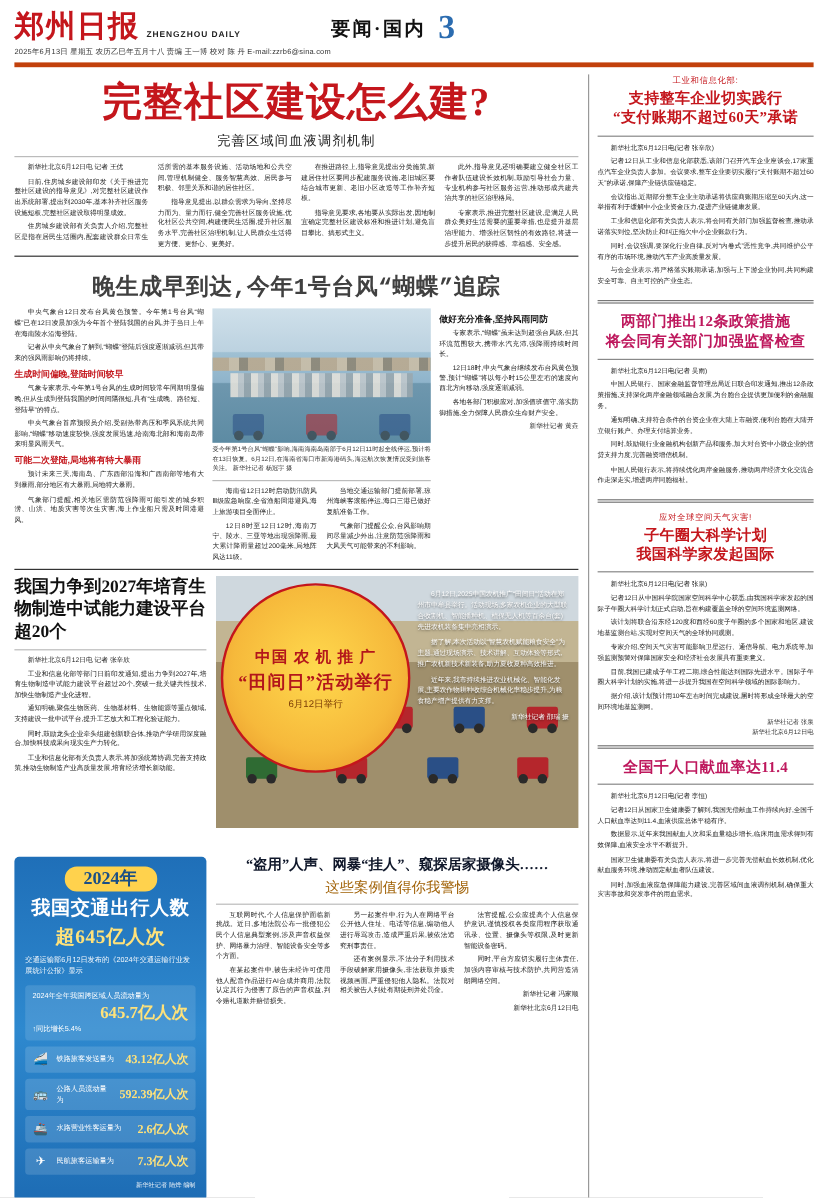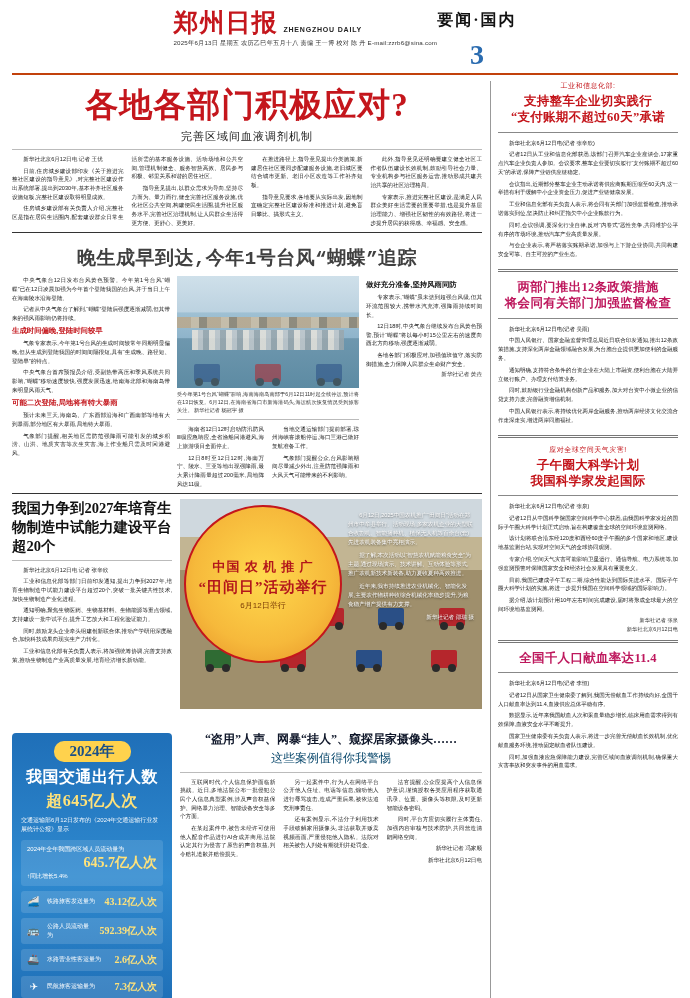--- a/index.html
+++ b/index.html
@@ -15,22 +15,22 @@
   .page {
     position: relative;
     width: 690px; height: 998px;
     background: #ffffff;
     padding: 10px 12px 8px 12px;
   }
   
   .masthead {
     display: flex;
     align-items: flex-start;
-    justify-content: center;
-    border-bottom: 2px solid #c2410c;
+    justify-content: flex-start;
+    border-bottom: 4px solid #c2410c;
     padding-bottom: 4px;
   }
   .mast-left { display: flex; flex-direction: column; }
   .logo-row { display: flex; align-items: flex-end; gap: 6px; }
   .logo-cn {
     font-family: "Liberation Serif", serif;
     font-weight: bold;
     font-size: 25px;
     color: #c4161c;
     letter-spacing: 1px;
@@ -46,21 +46,20 @@
   .mast-meta {
     font-size: 6.2px;
     color: #333;
     margin-top: 4px;
     letter-spacing: .2px;
   }
   .mast-right {
     display: flex;
     align-items: center;
     gap: 10px;
-    flex-direction: column;
   }
   .section-title {
     font-family: "Liberation Serif", serif;
     font-size: 16px;
     font-weight: bold;
     color: #111;
     letter-spacing: 2px;
   }
   .page-no {
     font-family: "Liberation Serif", serif;
@@ -262,21 +261,21 @@
   .hr-w { border-top: 1px solid #888; margin: 6px 0; }
   .hr-double { border-top: 3px double #777; margin: 7px 0; }
   
   .feature-head {
     font-family: "Liberation Serif", serif;
     font-size: 12px; font-weight: bold; color: #0f172a;
     text-align: center; line-height: 1.3; margin: 6px 0 2px;
   }
   .feature-sub {
     font-family: "Liberation Serif", serif;
-    font-size: 12px; color: #0c4a6e; text-align: center; margin-bottom: 5px;
+    font-size: 12px; color: #a16207; text-align: center; margin-bottom: 5px;
   }
   .two-col-flex { display: flex; gap: 8px; }
 </style>
 </head>
 <body>
 
 <div class="page">
 
   <div class="masthead">
     <div class="mast-left">
@@ -290,21 +289,21 @@
       <span class="section-title">要闻·国内</span>
       <span class="page-no">3</span>
     </div>
   </div>
 
   <div class="body-grid">
 
     <div class="col-left">
 
       <div>
-        <div class="lead-head">各地各部门积极应对?</div>
+        <div class="lead-head">完整社区建设怎么建?</div>
         <div class="lead-sub">完善区域间血液调剂机制</div>
         <div class="rule-thin"></div>
         <div class="txt-cols c4">
           <p>新华社北京6月12日电 记者 王优</p>
           <p>日前,住房城乡建设部印发《关于推进完整社区建设的指导意见》,对完整社区建设作出系统部署,提出到2030年,基本补齐社区服务设施短板,完整社区建设取得明显成效。</p>
           <p>住房城乡建设部有关负责人介绍,完整社区是指在居民生活圈内,配套建设群众日常生活所需的基本服务设施、活动场地和公共空间,管理机制健全、服务智慧高效、居民参与积极、邻里关系和谐的居住社区。</p>
           <p>指导意见提出,以群众需求为导向,坚持尽力而为、量力而行,健全完善社区服务设施,优化社区公共空间,构建便民生活圈,提升社区服务水平,完善社区治理机制,让人民群众生活得更方便、更舒心、更美好。</p>
           <p>在推进路径上,指导意见提出分类施策,新建居住社区要同步配建服务设施,老旧城区要结合城市更新、老旧小区改造等工作补齐短板。</p>
           <p>指导意见要求,各地要从实际出发,因地制宜确定完整社区建设标准和推进计划,避免盲目攀比、搞形式主义。</p>
           <p>此外,指导意见还明确要建立健全社区工作者队伍建设长效机制,鼓励引导社会力量、专业机构参与社区服务运营,推动形成共建共治共享的社区治理格局。</p>

